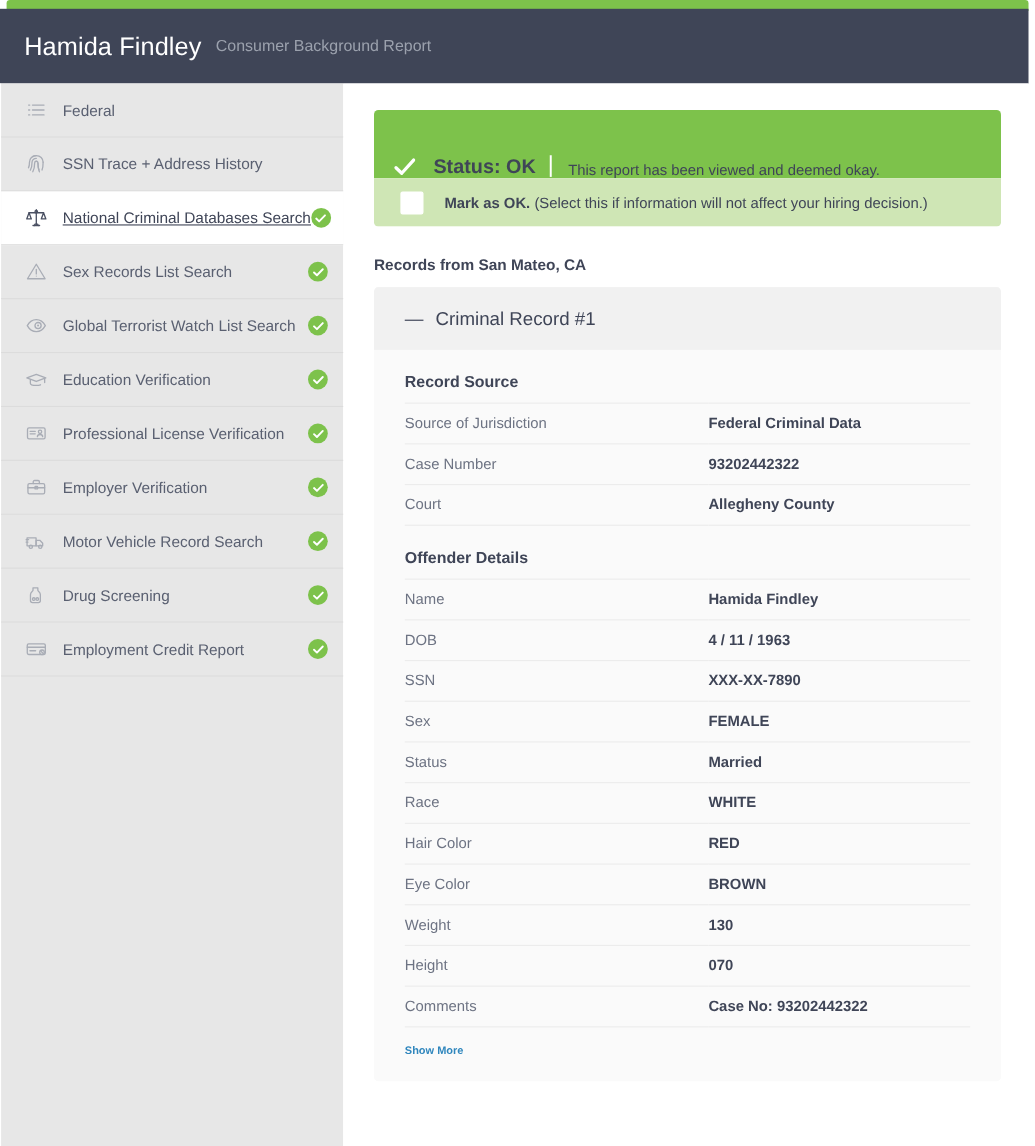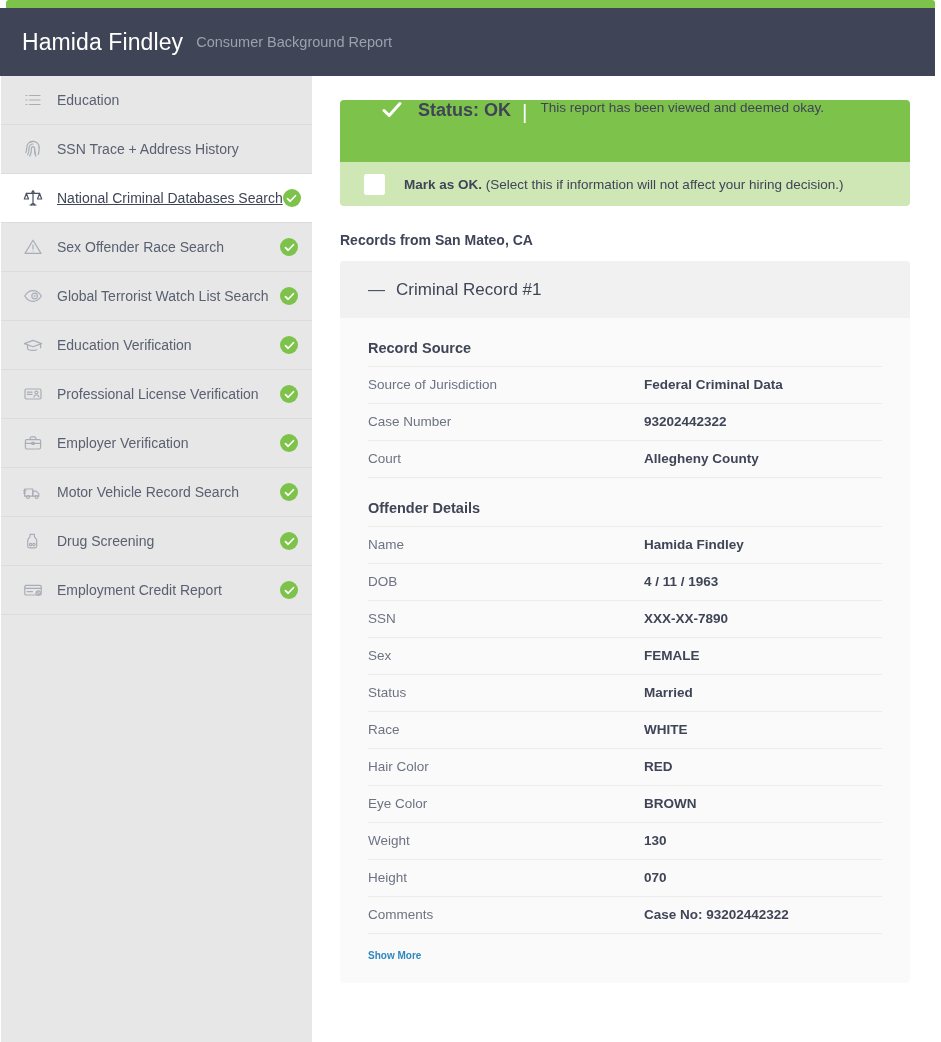--- a/index.html
+++ b/index.html
@@ -132,22 +132,22 @@
   
   .status-card {
     border-radius: 4px;
     overflow: hidden;
     width: 570px;
   }
   .status-top {
     background: #7dc24b;
     height: 62px;
     display: flex;
-    align-items: flex-start;
-    padding-left: 42px;
+    align-items: flex-end;
+    padding-left: 18px;
     box-sizing: border-box;
   }
   .status-check {
     color: #ffffff;
     font-size: 21px;
     line-height: 1;
     margin-right: 16px;
     display: flex;
     align-items: center;
   }
@@ -285,21 +285,21 @@
               <g stroke="currentColor" fill="none" stroke-width="1.2" stroke-linecap="round" stroke-linejoin="round">
                 <line x1="3" y1="5.5" x2="4" y2="5.5"></line>
                 <line x1="6.5" y1="5.5" x2="17" y2="5.5"></line>
                 <line x1="3" y1="10" x2="4" y2="10"></line>
                 <line x1="6.5" y1="10" x2="17" y2="10"></line>
                 <line x1="3" y1="14.5" x2="4" y2="14.5"></line>
                 <line x1="6.5" y1="14.5" x2="17" y2="14.5"></line>
               </g>
             </svg>
           </span>
-          <span class="nav-label">Education</span>
+          <span class="nav-label">Federal</span>
           <span class="check-badge hidden">
             <svg width="11" height="11" viewBox="0 0 12 12">
               <path d="M1.6 6.2 L4.5 9 L10.3 3" stroke="#ffffff" stroke-width="1.9" fill="none" stroke-linecap="round" stroke-linejoin="round"></path>
             </svg>
           </span>
         </div>
         <div class="nav-item">
           <span class="nav-icon">
             <svg width="20" height="20" viewBox="0 0 20 20">
               <g stroke="currentColor" fill="none" stroke-width="1.2" stroke-linecap="round" stroke-linejoin="round">
@@ -344,21 +344,21 @@
         <div class="nav-item">
           <span class="nav-icon">
             <svg width="20" height="20" viewBox="0 0 20 20">
               <g stroke="currentColor" fill="none" stroke-width="1.2" stroke-linecap="round" stroke-linejoin="round">
                 <path d="M10 3.2 L18 16.4 H2 z"></path>
                 <line x1="10" y1="8" x2="10" y2="12"></line>
                 <circle cx="10" cy="14" r="0.5" fill="currentColor" stroke="none"></circle>
               </g>
             </svg>
           </span>
-          <span class="nav-label">Sex Offender Race Search</span>
+          <span class="nav-label">Sex Records List Search</span>
           <span class="check-badge">
             <svg width="11" height="11" viewBox="0 0 12 12">
               <path d="M1.6 6.2 L4.5 9 L10.3 3" stroke="#ffffff" stroke-width="1.9" fill="none" stroke-linecap="round" stroke-linejoin="round"></path>
             </svg>
           </span>
         </div>
         <div class="nav-item">
           <span class="nav-icon">
             <svg width="20" height="20" viewBox="0 0 20 20">
               <g stroke="currentColor" fill="none" stroke-width="1.2" stroke-linecap="round" stroke-linejoin="round">

